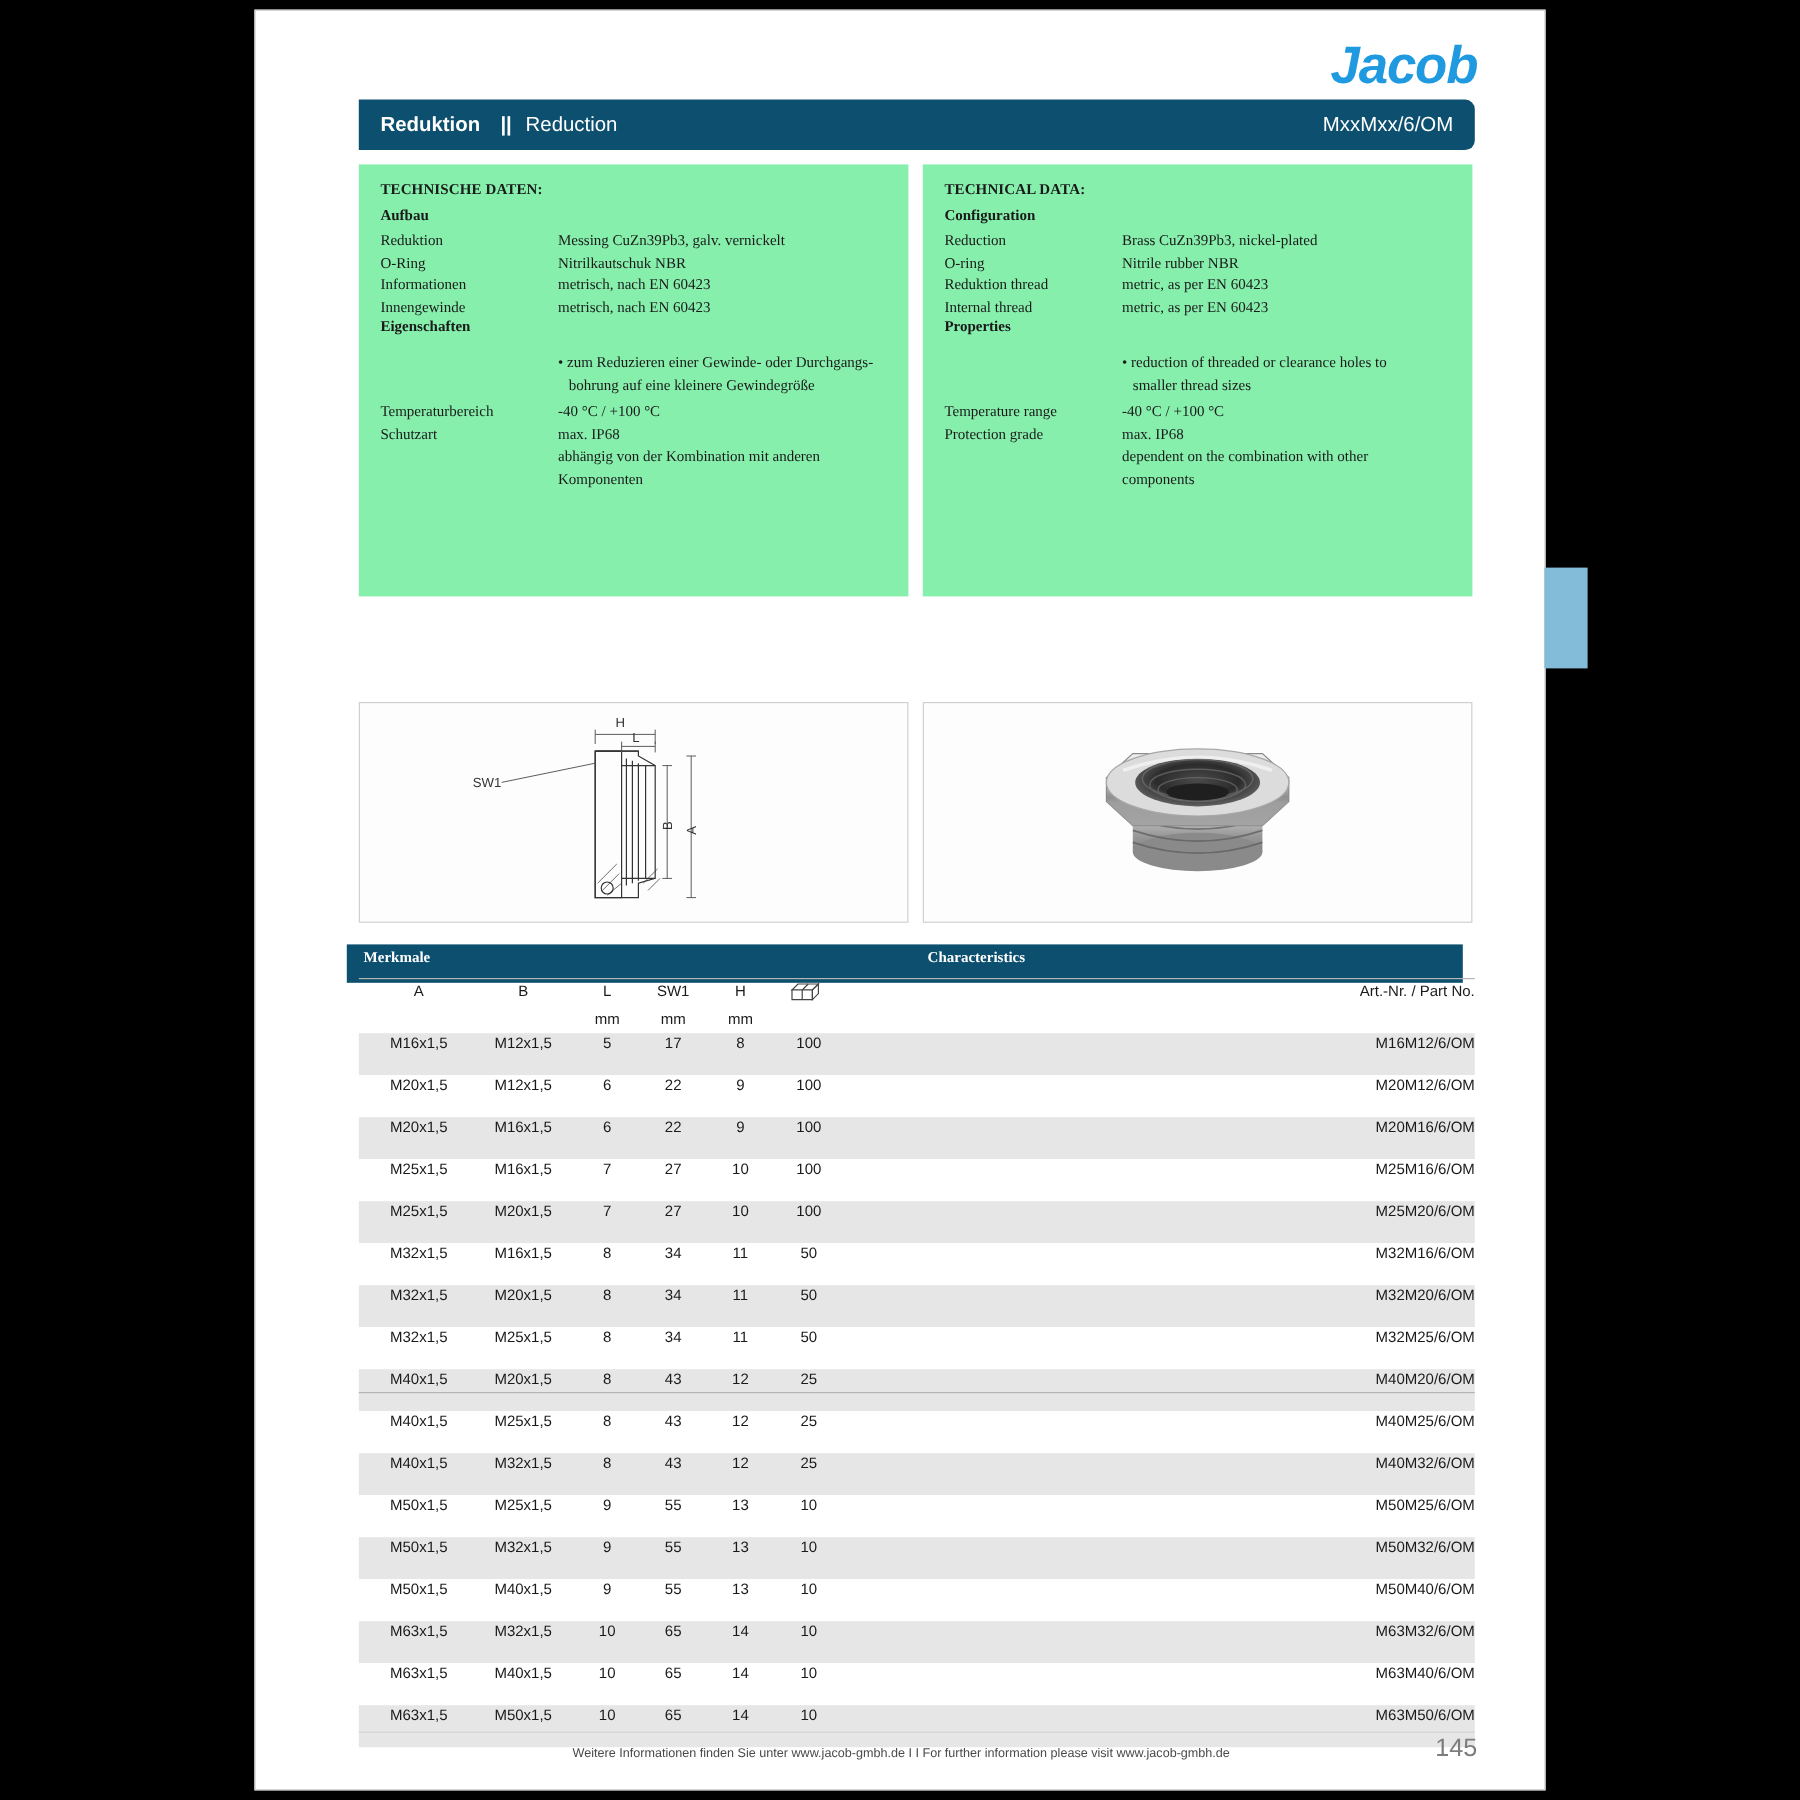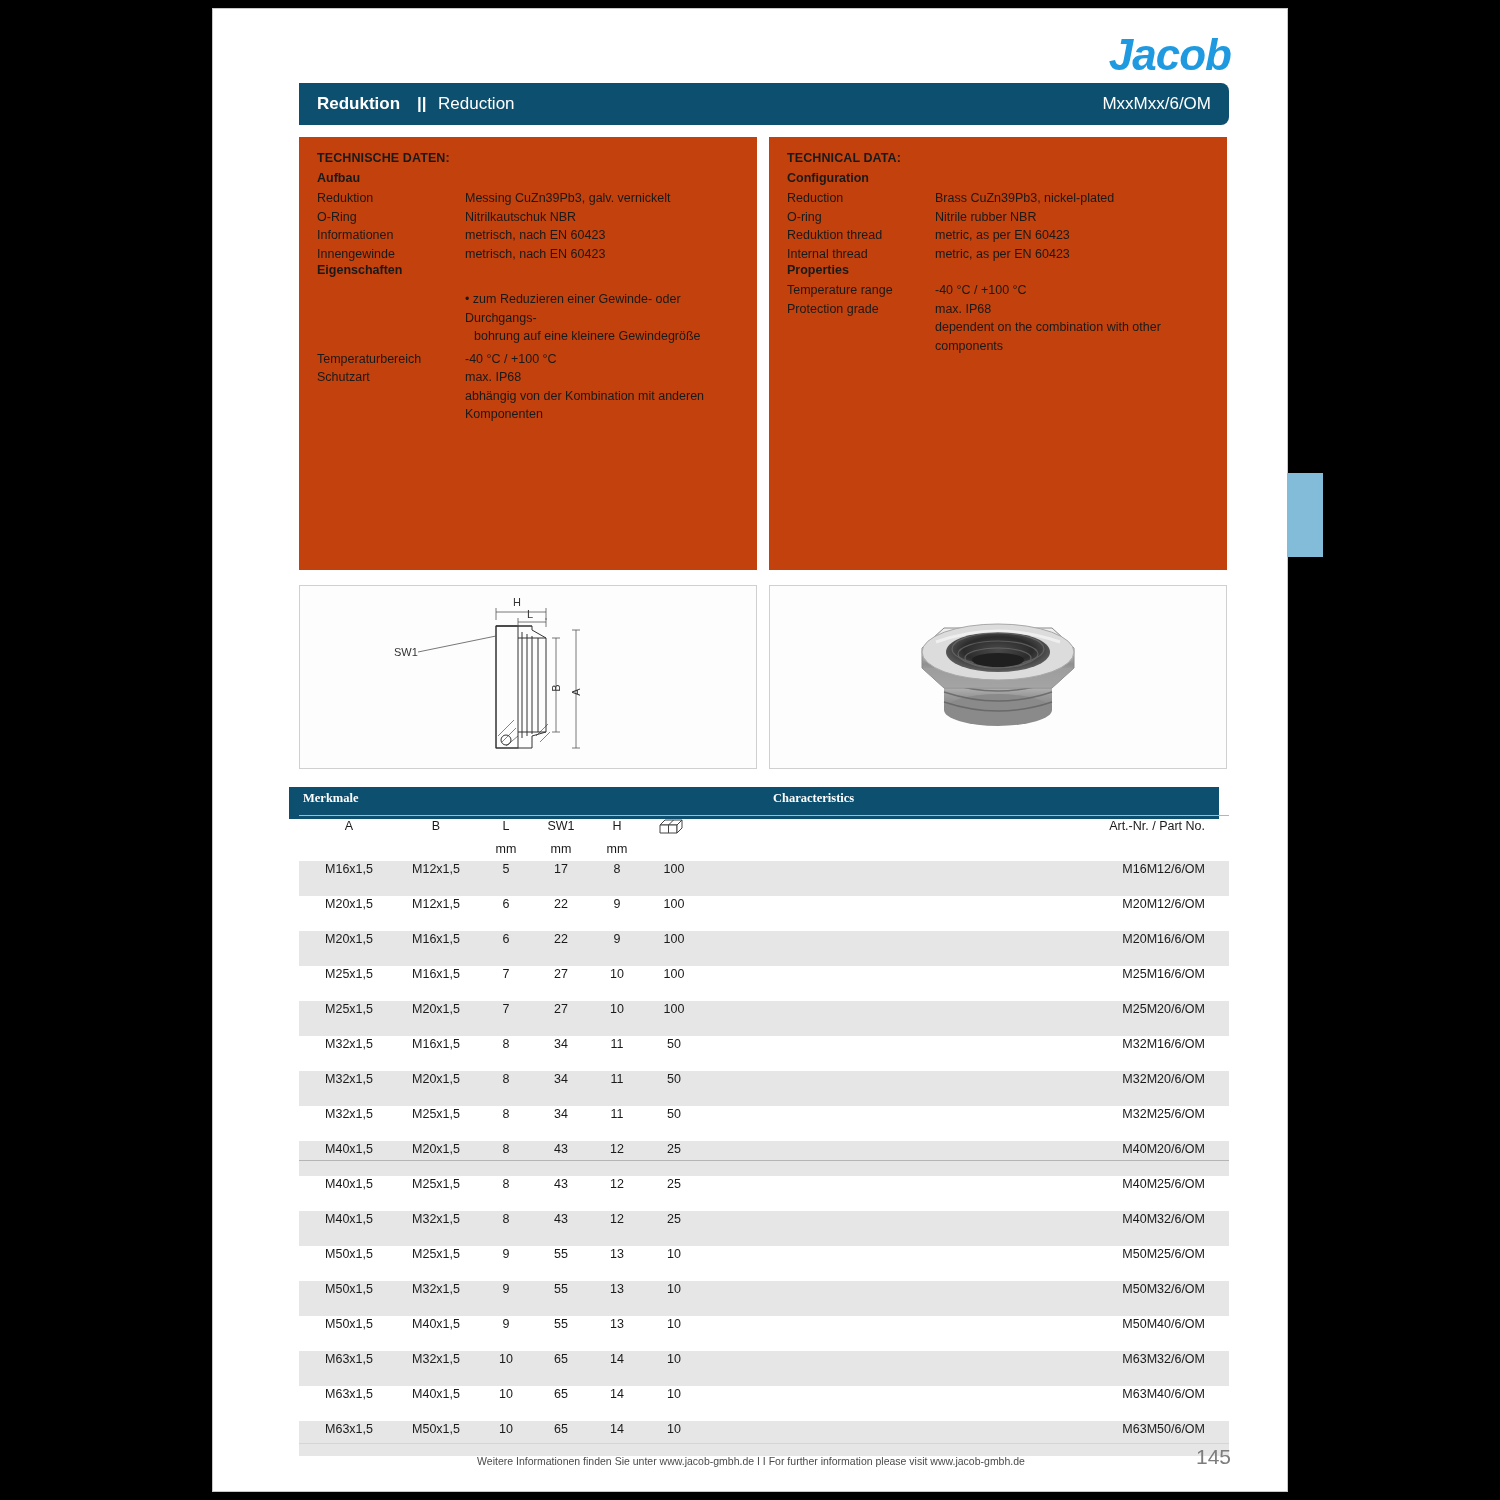--- a/index.html
+++ b/index.html
@@ -52,23 +52,24 @@
   }
   .titlebar .t-code {
     position: absolute; right: 18px; top: 11px;
     font-size: 17px; font-weight: normal; color: #ffffff;
   }
 
   
   .spec-panel {
     position: absolute;
     top: 128px;
-    width: 458px; height: 433px;
-    background: #c2410c;
+    width: 458px; height: 360px;
+    background: #86efac;
     padding: 14px 18px 0 18px;
+    font-family: Liberation Serif, serif;
   }
   .spec-left  { left: 86px; }
   .spec-right { left: 556px; }
 
   .spec-h {
     font-size: 12.5px; font-weight: bold; color: #1a1a1a;
     margin-bottom: 6px; letter-spacing: .1px;
   }
   .spec-sub {
     font-size: 12.5px; font-weight: bold; color: #1a1a1a;
@@ -139,21 +140,21 @@
     width: 930px;
     font-size: 12.5px; color: #1a1a1a;
   }
   .tbl .hrow { position: relative; height: 26px; }
   .tbl .urow { position: relative; height: 20px; }
   .tbl .drow { position: relative; height: 35px; }
   .tbl .drow.odd { background: #e6e6e6; }
   .tbl .drow.even { background: #ffffff; }
 
   .cell { position: absolute; text-align: center; transform: translateX(-50%); }
-  .cell.pn { left: auto; right: 24px; transform: none; }
+  .cell.pn { left: auto; right: 0; transform: none; }
 
   .cA  { left: 50px; }
   .cB  { left: 137px; }
   .cL  { left: 207px; }
   .cSW { left: 262px; }
   .cH  { left: 318px; }
   .cQ  { left: 375px; }
 
   .hdr-cell { top: 4px; }
   .unit-cell { top: 1px; }
@@ -257,20 +258,24 @@
       <span class="k">Reduktion thread</span>
       <span class="v">metric, as per EN 60423</span>
     </div>
     <div class="spec-row">
       <span class="k">Internal thread</span>
       <span class="v">metric, as per EN 60423</span>
     </div>
 
     <div class="spec-sub">Properties</div>
 
+    <div class="spec-bullet">
+      <span>• reduction of threaded or clearance holes to</span>
+      <span class="ind">smaller thread sizes</span>
+    </div>
 
     <div class="spec-row">
       <span class="k">Temperature range</span>
       <span class="v">-40 °C / +100 °C</span>
     </div>
     <div class="spec-row">
       <span class="k">Protection grade</span>
       <span class="v">max. IP68</span>
     </div>
     <div class="spec-cont">dependent on the combination with other</div>

